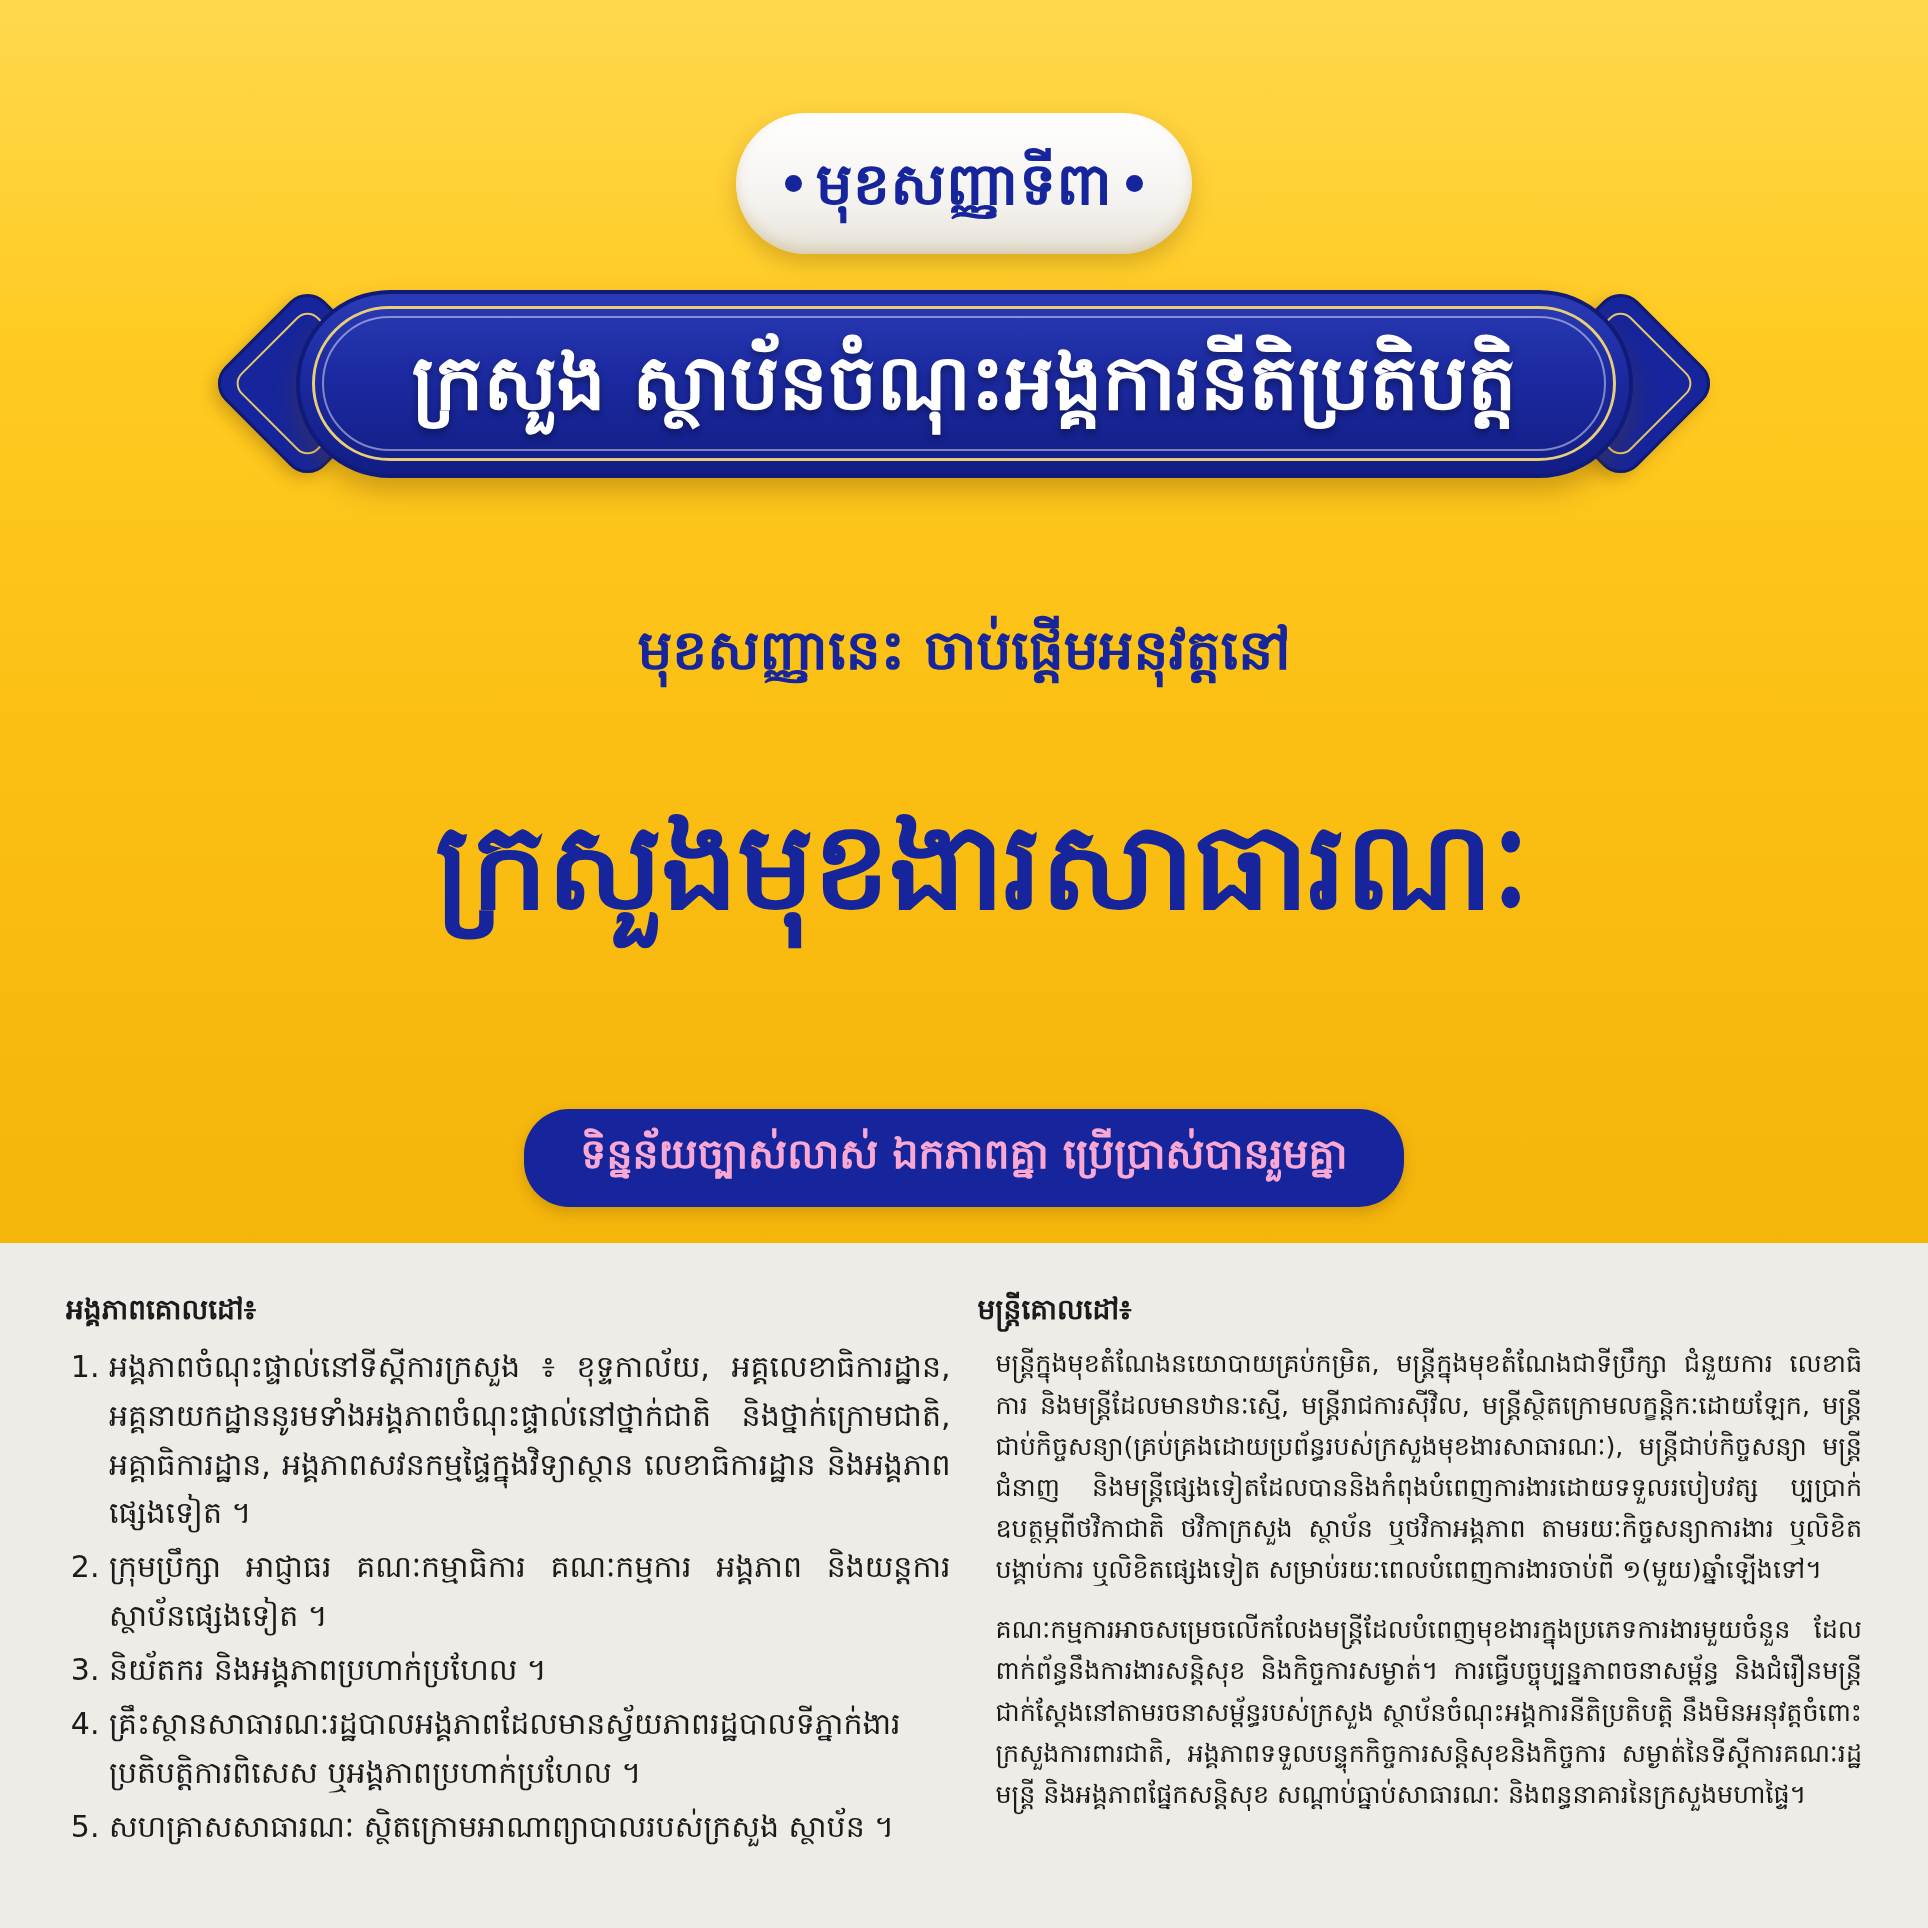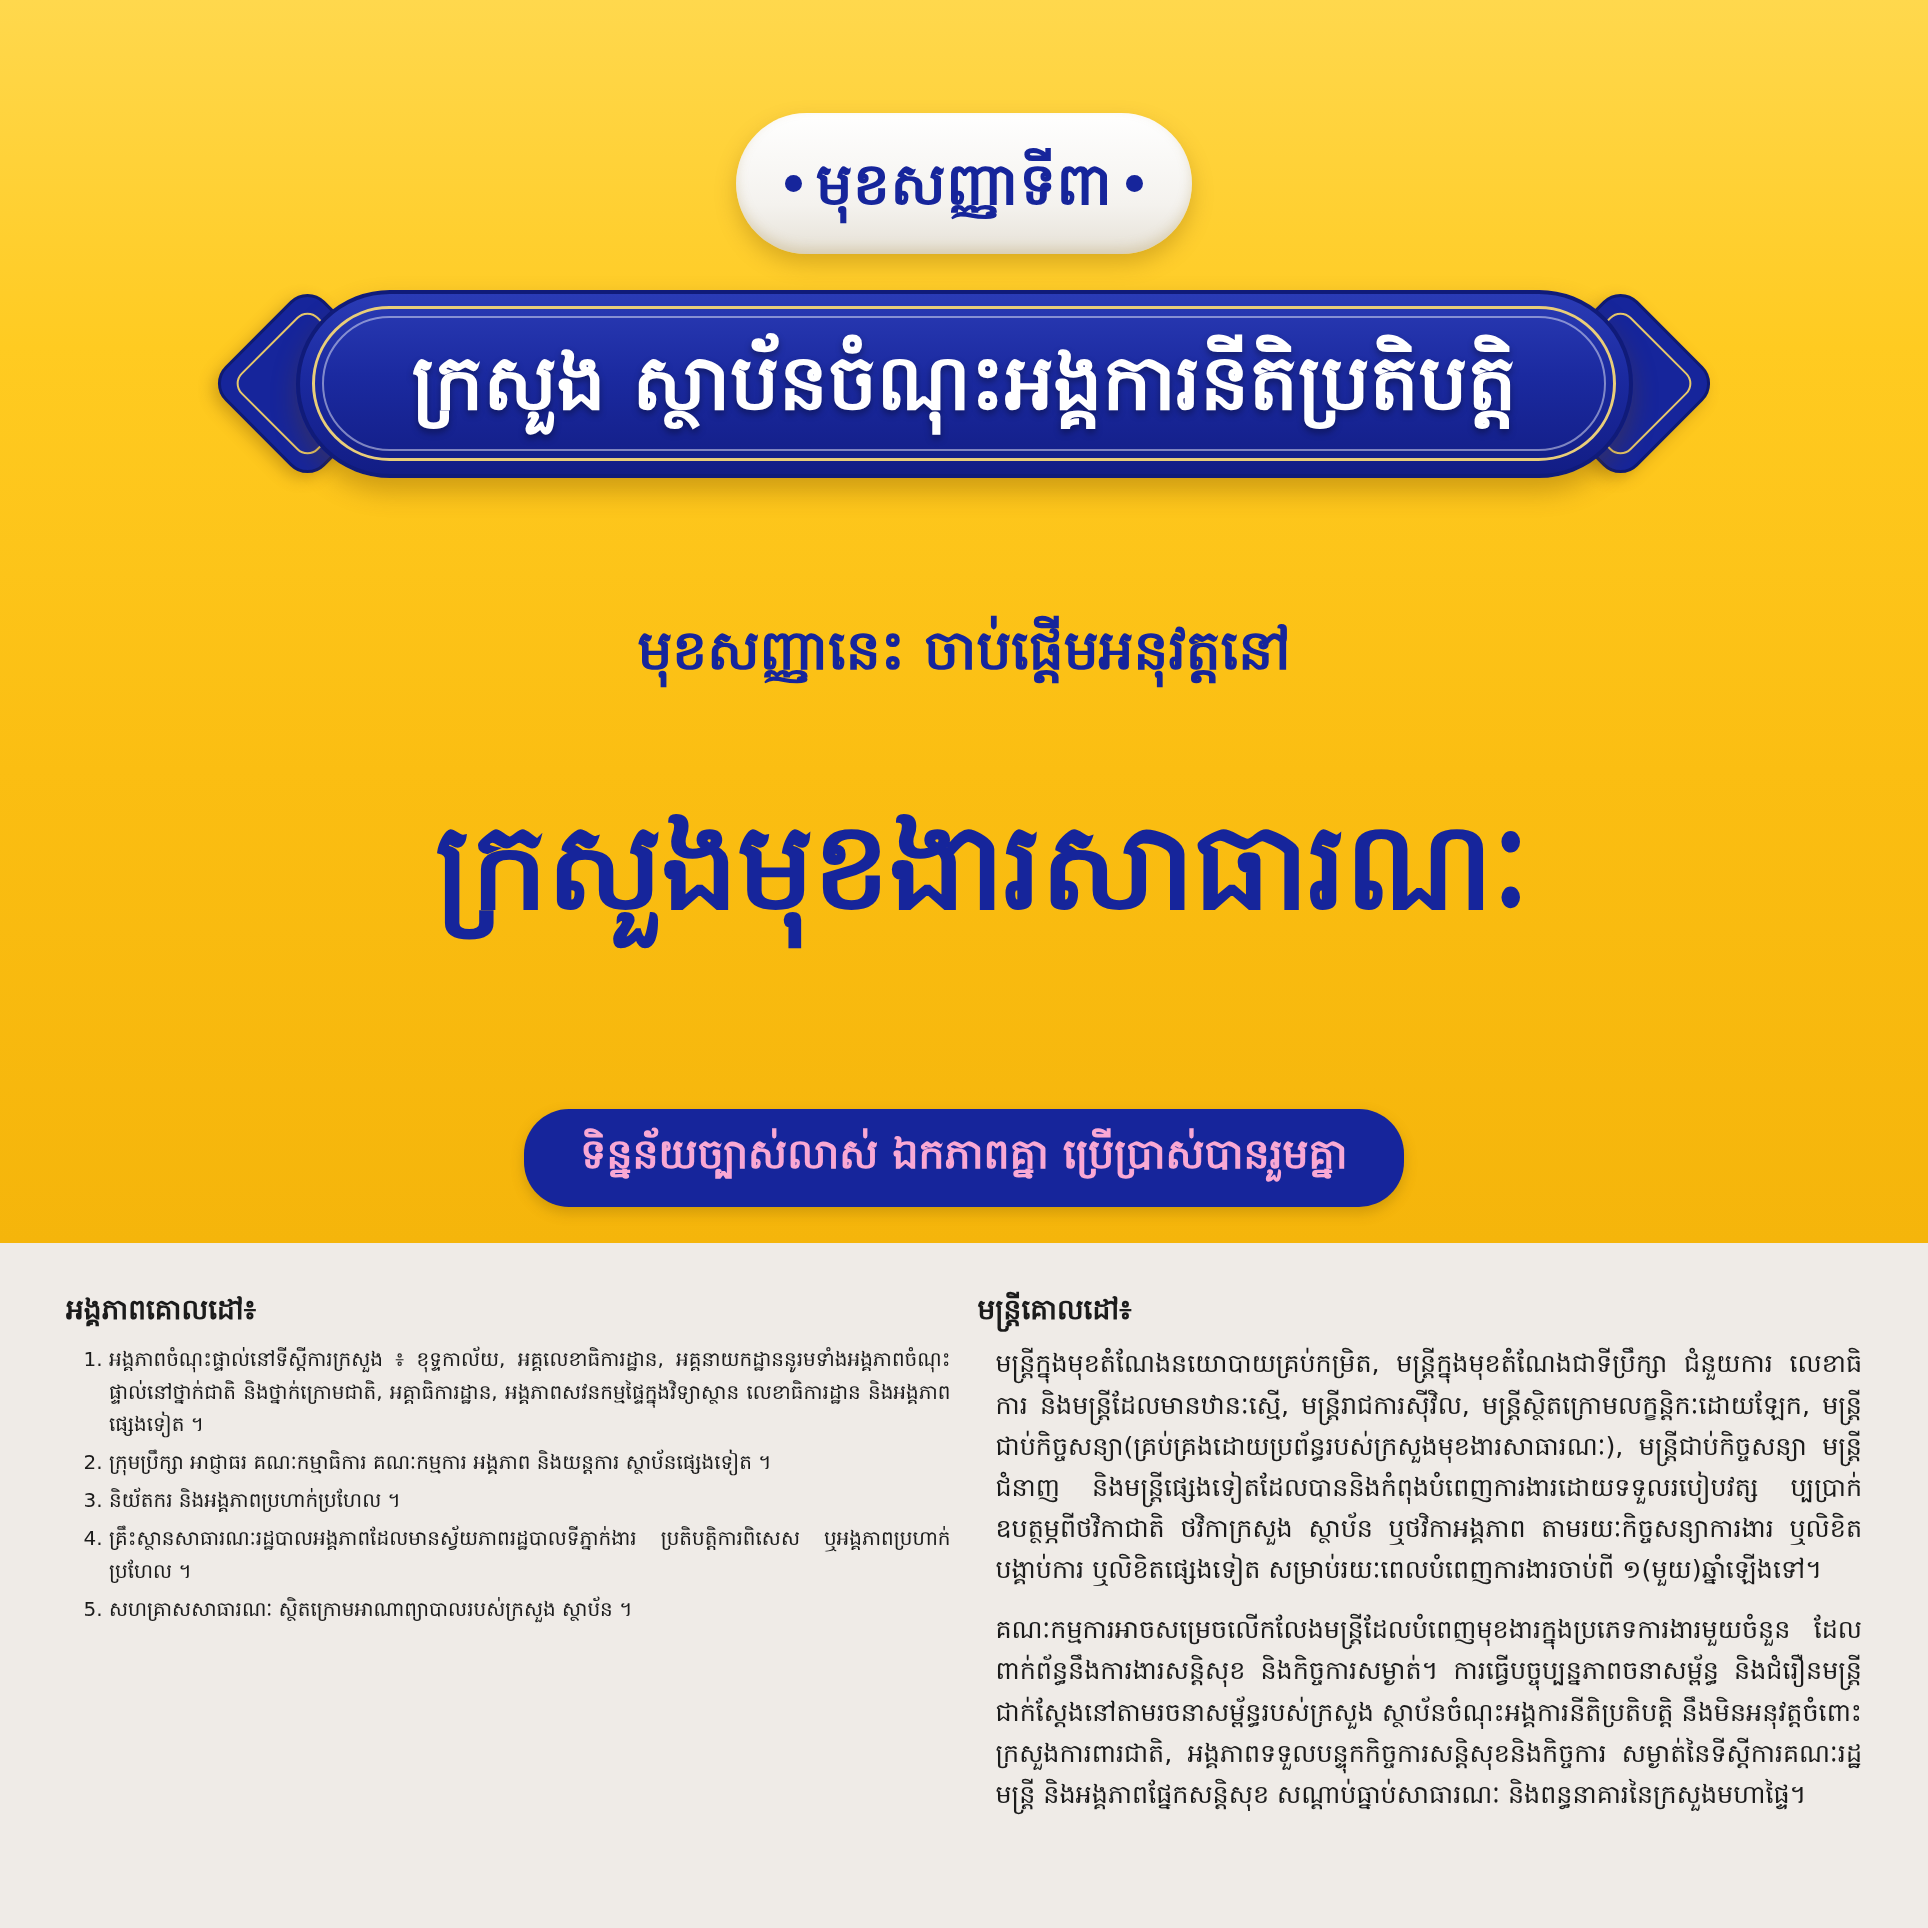--- a/index.html
+++ b/index.html
@@ -206,21 +206,21 @@
     color: #1b1b1b;
     margin: 0 0 15px 0;
     line-height: 1.3;
   }
   ol.list {
     margin: 0;
     padding-left: 43px;
     list-style-position: outside;
   }
   ol.list li {
-    font-size: 20px;
+    font-size: 30px;
     line-height: 1.62;
     color: #1b1b1b;
     text-align: justify;
     margin-bottom: 5.6px;
   }
   .para {
     font-size: 25.4px;
     line-height: 1.62;
     color: #1b1b1b;
     text-align: justify;

